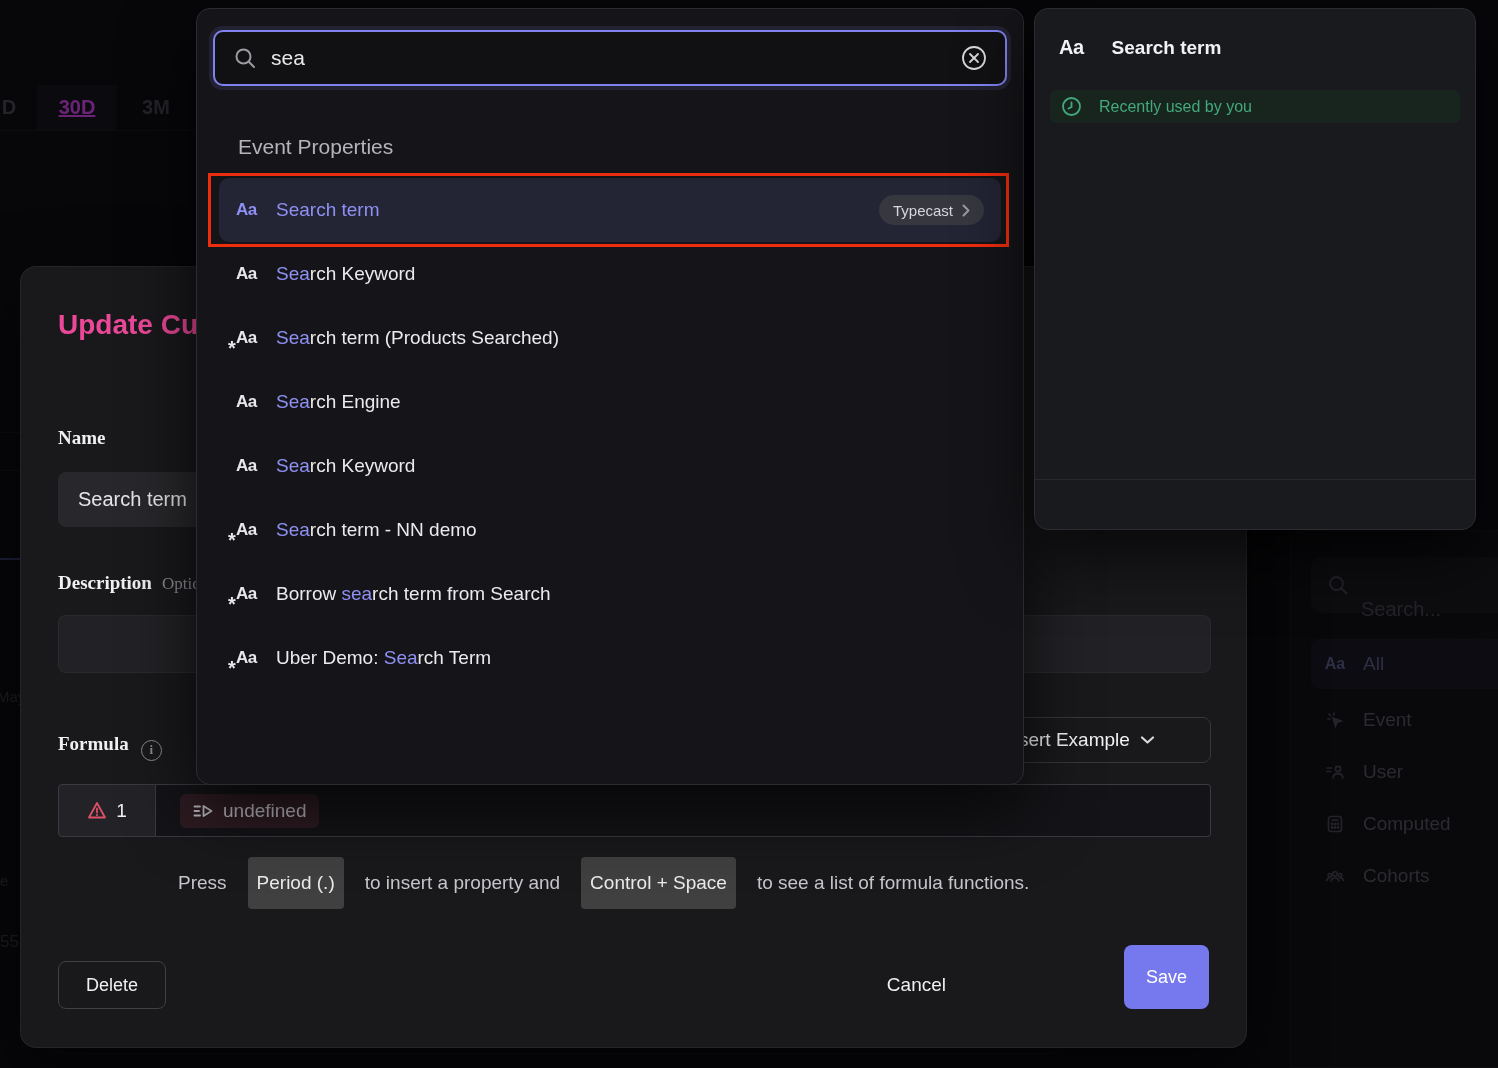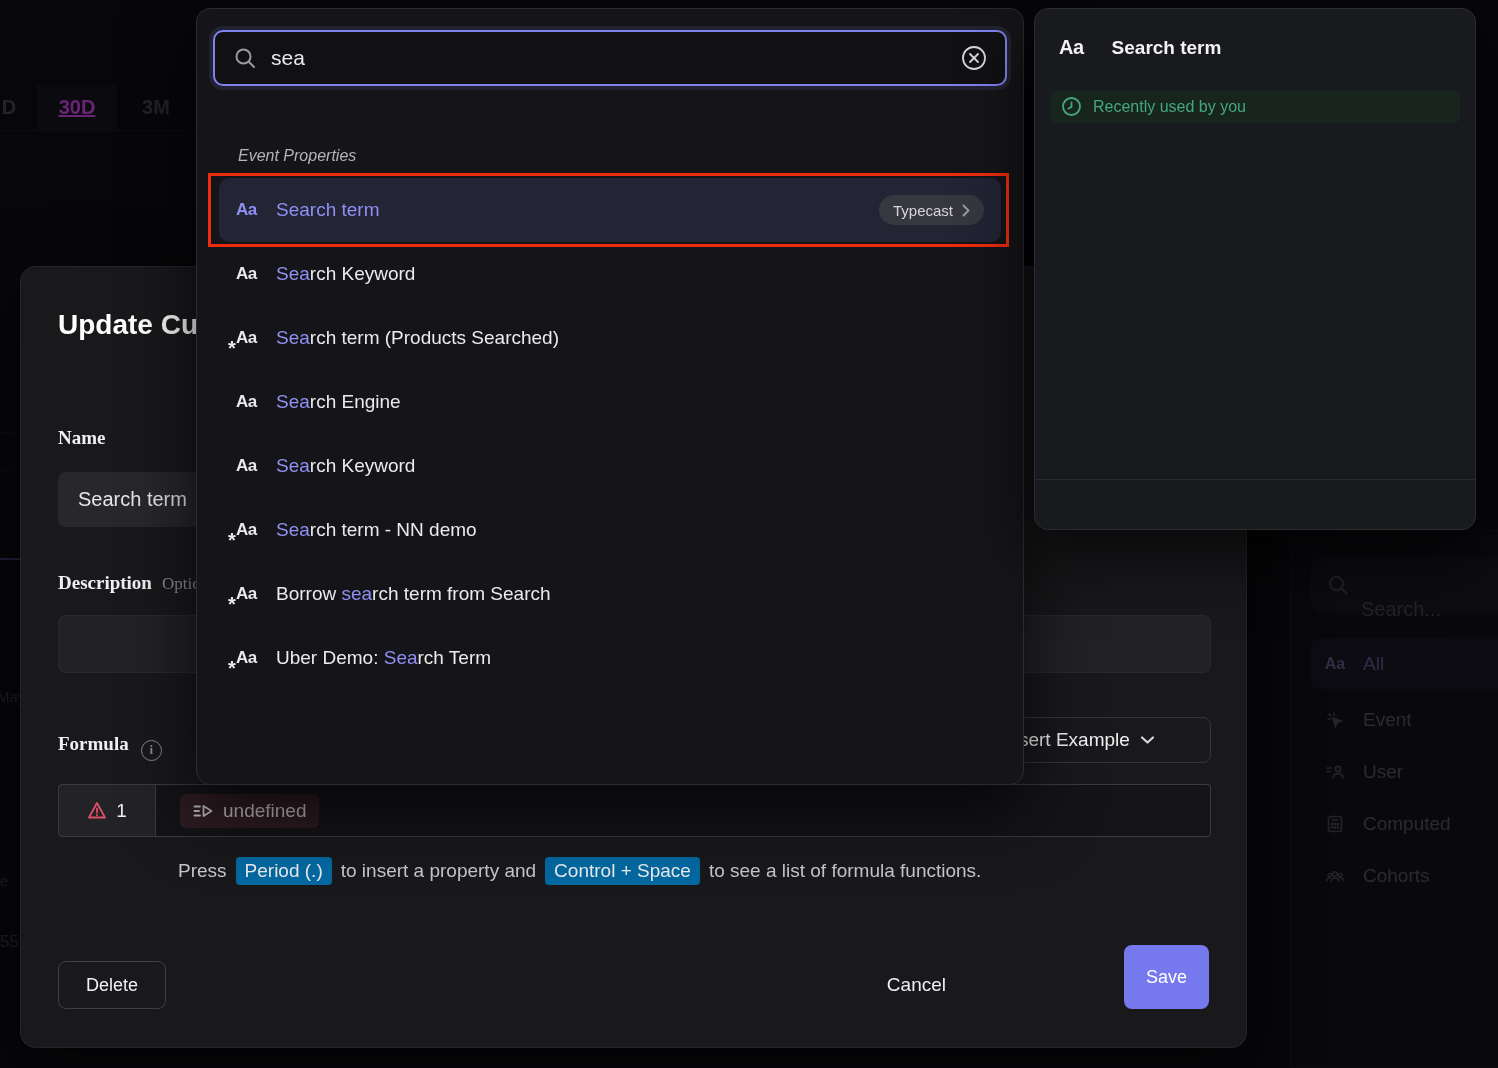--- a/index.html
+++ b/index.html
@@ -33,76 +33,76 @@
   .side-item .sicon { width:24px; display:flex; justify-content:center; color:#46464c; font-weight:700; font-size:16px; }
   .side-item.active { background:rgba(125,126,240,0.06); color:#5c5e86; }
   .side-item.active .sicon { color:#5c5e86; }
 
   
   #dim { position:absolute; inset:0; background:rgba(4,4,7,0.52); z-index:1; }
 
   
   #modal { position:absolute; left:20px; top:266px; width:1227px; height:782px; background:#19191c;
     border:1px solid rgba(255,255,255,0.055); border-radius:16px; z-index:2; box-shadow:0 24px 70px rgba(0,0,0,0.65); }
-  #modal .title { position:absolute; left:37px; top:42px; font-size:28px; font-weight:700; color:#ffffff; white-space:nowrap; }
+  #modal .title { position:absolute; left:37px; top:42px; font-size:28px; font-weight:700; color:#ec4899; white-space:nowrap; }
   .field-label { position:absolute; left:37px; font-size:19px; font-weight:700; color:#f0f0f2;font-family:Liberation Serif, serif; }
   .opt { font-weight:400; color:#8d8d94; font-size:17px; margin-left:10px; }
   #name-input { position:absolute; left:37px; top:205px; width:320px; height:55px; background:#28282c; border:none; border-radius:8px;
     color:#e6e6e9; font-size:20px; padding:0 20px; font-family:"Liberation Sans", sans-serif; outline:none; }
   #desc-input { position:absolute; left:37px; top:348px; width:1153px; height:58px; background:#222226; border:1px solid rgba(255,255,255,0.04);
     border-radius:8px; resize:none; outline:none; color:#e6e6e9; font-size:19px; padding:12px 18px; font-family:"Liberation Sans", sans-serif; }
   .info-ic { display:inline-flex; width:21px; height:21px; border:1.5px solid #8a8a91; border-radius:50%; color:#8a8a91;
     font-size:13px; align-items:center; justify-content:center; font-weight:700; margin-left:12px; vertical-align:-4px; font-style:normal; }
   #insert-example { position:absolute; left:926px; top:450px; width:264px; height:46px; border:1px solid #36363d; background:transparent;
     border-radius:8px; color:#f2f2f4; font-size:19px; display:flex; align-items:center; justify-content:center; gap:10px; cursor:pointer; }
   
   #formula-row { position:absolute; left:37px; top:517px; width:1153px; height:53px; display:flex; }
   #f-err { width:98px; background:#232327; border:1px solid #3a3a40; border-radius:4px 0 0 4px; display:flex; align-items:center; justify-content:center; gap:9px;
     color:#f0f0f2; font-size:19px; }
   #f-input { flex:1; background:#141418; border:1px solid #3a3a40; border-left:none; border-radius:0 4px 4px 0; display:flex; align-items:center; padding-left:24px; }
   #undef-chip { background:rgba(224,86,106,0.13); border-radius:6px; height:34px; display:flex; align-items:center; gap:9px; padding:0 13px;
     color:#bcbcc1; font-size:19px; }
-  #hint-line { position:absolute; left:157px; top:590px; font-size:19px; color:#c6c6cb; display:flex; align-items:center; gap:9px; white-space:nowrap; }
-  .kbd { background:#0369a1; border-radius:4px; padding:3px 9px; color:#ebebed; }
+  #hint-line { position:absolute; left:157px; top:590px; font-size:19px; color:#c6c6cb; display:flex; align-items:center; gap:21px; white-space:nowrap; }
+  .kbd { background:#404040; border-radius:4px; padding:15px 9px; color:#ebebed; }
   
   #delete-btn { position:absolute; left:37px; bottom:38px; width:108px; height:48px; background:transparent; border:1px solid #3f3f46;
     border-radius:8px; color:#f0f0f2; font-size:18px; cursor:pointer; font-family:"Liberation Sans", sans-serif; }
   #cancel-btn { position:absolute; right:300px; bottom:38px; height:48px; background:transparent; border:none; color:#f0f0f2;
     font-size:19px; cursor:pointer; font-family:"Liberation Sans", sans-serif; }
   #save-btn { position:absolute; right:37px; bottom:38px; width:85px; height:64px; background:#7678ee; border:none; border-radius:8px;
     color:#fff; font-size:18px; cursor:pointer; font-family:"Liberation Sans", sans-serif; }
 
   
   #dropdown { position:absolute; left:196px; top:8px; width:828px; height:777px; background:#151519; border:1px solid #2b2b31;
     border-radius:14px; z-index:3; box-shadow:0 24px 70px rgba(0,0,0,0.72); }
   #dd-search { position:absolute; left:16px; top:21px; right:16px; height:56px; border:2px solid #8182f0; border-radius:10px;
     box-shadow:0 0 0 4px rgba(129,130,240,0.12); display:flex; align-items:center; padding:0 18px; gap:14px; background:#111114; }
   #dd-search input { flex:1; background:transparent; border:none; outline:none; color:#e9e9eb; font-size:21px; font-family:"Liberation Sans", sans-serif; }
   #dd-clear { background:none; border:none; cursor:pointer; display:flex; padding:0; }
-  #dd-section { position:absolute; left:41px; top:138px; font-size:16px; color:#b4b4ba;font-style:italic; }
+  #dd-section { position:absolute; left:41px; top:126px; font-size:21px; color:#b4b4ba; }
   #dd-list { position:absolute; left:0; top:169px; right:0; }
   .dd-item { height:64px; margin:0 22px; display:flex; align-items:center; border-radius:10px; padding:0 17px; font-size:19px; color:#ebebed; cursor:pointer; }
   .dd-item .match { color:#8f90f3; }
   .dd-item.sel { background:#232434; color:#8f90f3; }
   .aa { font-weight:700; font-size:17px; width:40px; flex:none; position:relative; color:#e9e9eb; letter-spacing:-0.5px; }
   .dd-item.sel .aa { color:#8f90f3; }
   .aa.custom::after { content:"*"; position:absolute; left:-8px; bottom:-12px; font-size:20px; font-weight:700; }
   .dd-label { white-space:nowrap; }
   #typecast { margin-left:auto; background:#36373f; border-radius:15px; height:30px; display:flex; align-items:center; gap:9px; padding:0 14px;
     color:#d6d6da; font-size:15px; cursor:pointer; }
   #anno-box { position:absolute; left:11px; top:164px; width:801px; height:74px; border:3px solid #ee2c0e; z-index:5; pointer-events:none; }
 
   
   #tooltip { position:absolute; left:1034px; top:8px; width:442px; height:522px; background:#191a1e; border:1px solid #2b2b31;
     border-radius:14px; z-index:3; box-shadow:0 24px 70px rgba(0,0,0,0.72); }
   #tt-head { position:absolute; left:24px; top:27px; display:flex; align-items:center; gap:28px; }
   #tt-aa { font-size:20px; font-weight:700; color:#f2f2f4; letter-spacing:-0.5px; }
   #tt-title { font-size:19px; font-weight:700; color:#f2f2f4; }
   #tt-badge { position:absolute; left:15px; top:81px; right:15px; height:33px; background:#17251e; border-radius:6px; display:flex; align-items:center;
-    gap:11px; padding:0 11px; color:#43a87d; font-size:16px; }
+    gap:17px; padding:0 11px; color:#43a87d; font-size:16px; }
   #tt-div { position:absolute; left:0; right:0; top:470px; height:1px; background:rgba(255,255,255,0.07); }
   #tt-stats { position:absolute; left:15px; right:15px; top:478px; height:36px; display:flex; align-items:center; gap:10px; }
   .pill { border:1px solid #3c3c42; border-radius:8px; height:35px; display:flex; align-items:center; gap:8px; padding:0 12px;
     color:#d8d8dc; font-size:15px; background:transparent; cursor:pointer; font-family:"Liberation Sans", sans-serif; }
   #tt-kebab { margin-left:auto; background:none; border:none; color:#d4d4d8; font-size:23px; cursor:pointer; line-height:1; padding:0 8px; }
 
   svg { display:block; }
 </style>
 </head>
 <body>

